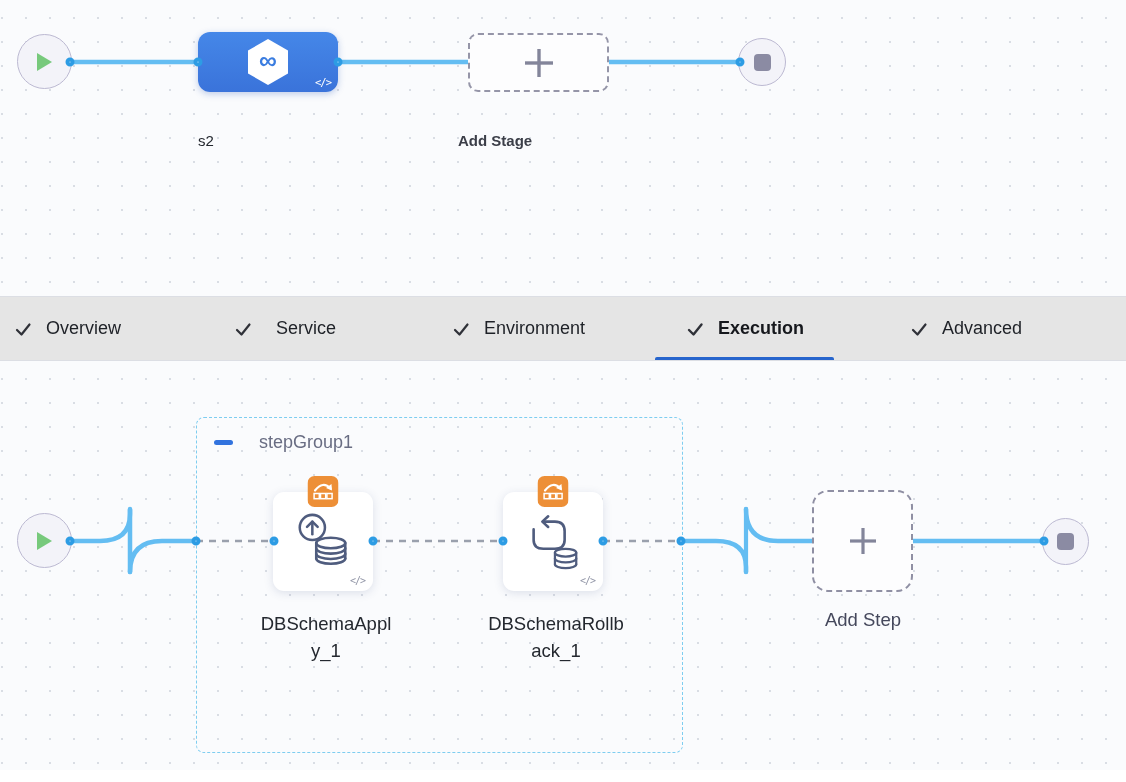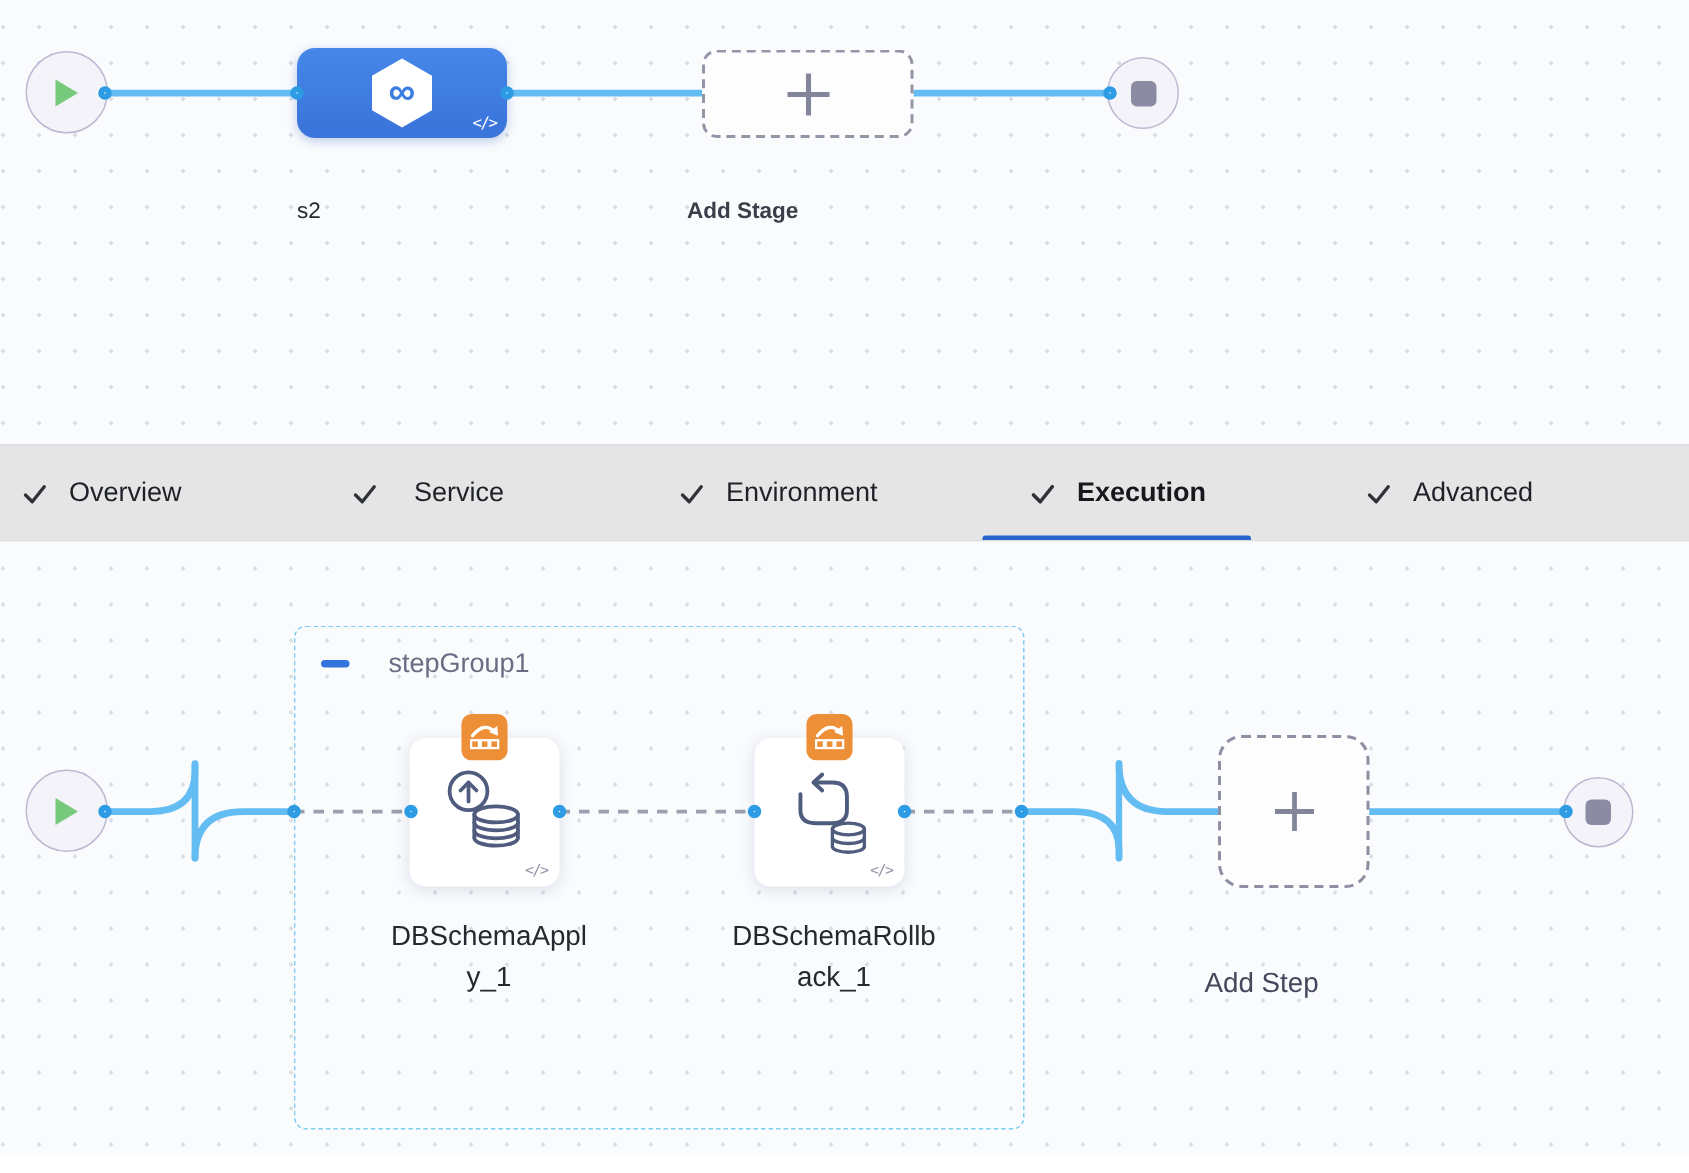--- a/index.html
+++ b/index.html
@@ -62,22 +62,22 @@
   .group-label { font-size:18px; color:#696d83; }
 
   .step-node { position:absolute; top:131px; width:100px; height:99px; background:#ffffff;
                border-radius:11px; box-shadow:0 2px 10px rgba(50,70,120,.15);
                display:flex; align-items:center; justify-content:center; z-index:2; }
   .badge { position:absolute; top:-16px; left:50%; transform:translateX(-50%); z-index:3; }
 
   .step-label { position:absolute; top:249px; width:138px; text-align:center;
                 font-size:18.5px; line-height:27px; color:#24282f;
                 word-break:break-all; z-index:2; }
-  .addstep-label { position:absolute; left:803px; top:248px; width:120px; 
-                   font-size:18.5px; color:#45485c; z-index:2;margin-top:35px; }
+  .addstep-label { position:absolute; left:803px; top:248px; width:120px; text-align:center;
+                   font-size:18.5px; color:#45485c; z-index:2; }
   .bottom-strip { position:absolute; left:0; bottom:0; width:1126px; height:12px;
                   background:#ffffff; z-index:5; }
 </style>
 </head>
 <body>
 
 <div class="screen">
 
   <div class="canvas stage-canvas">
 

